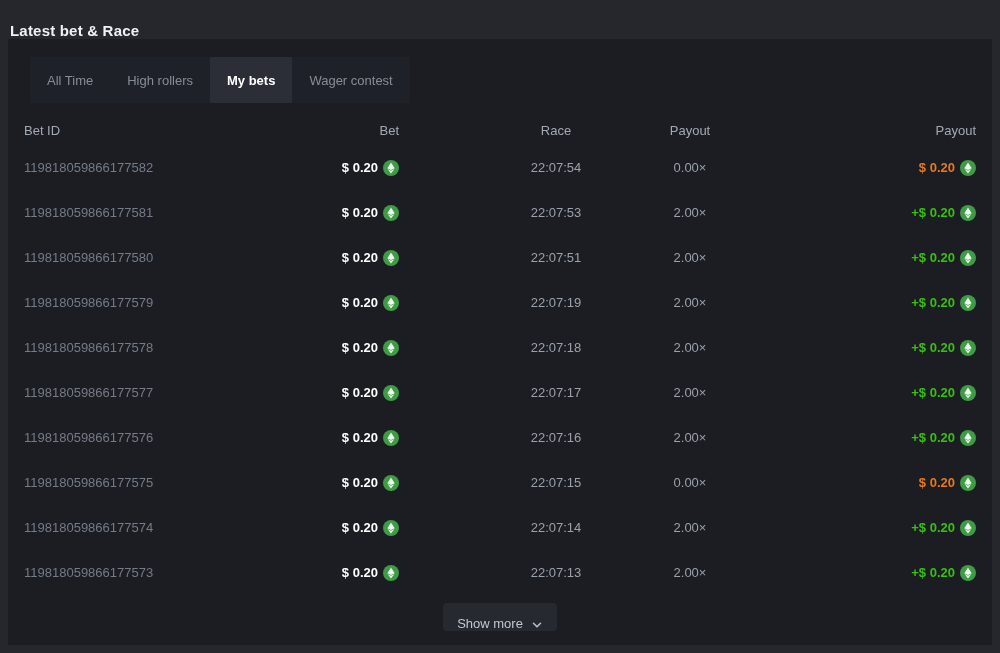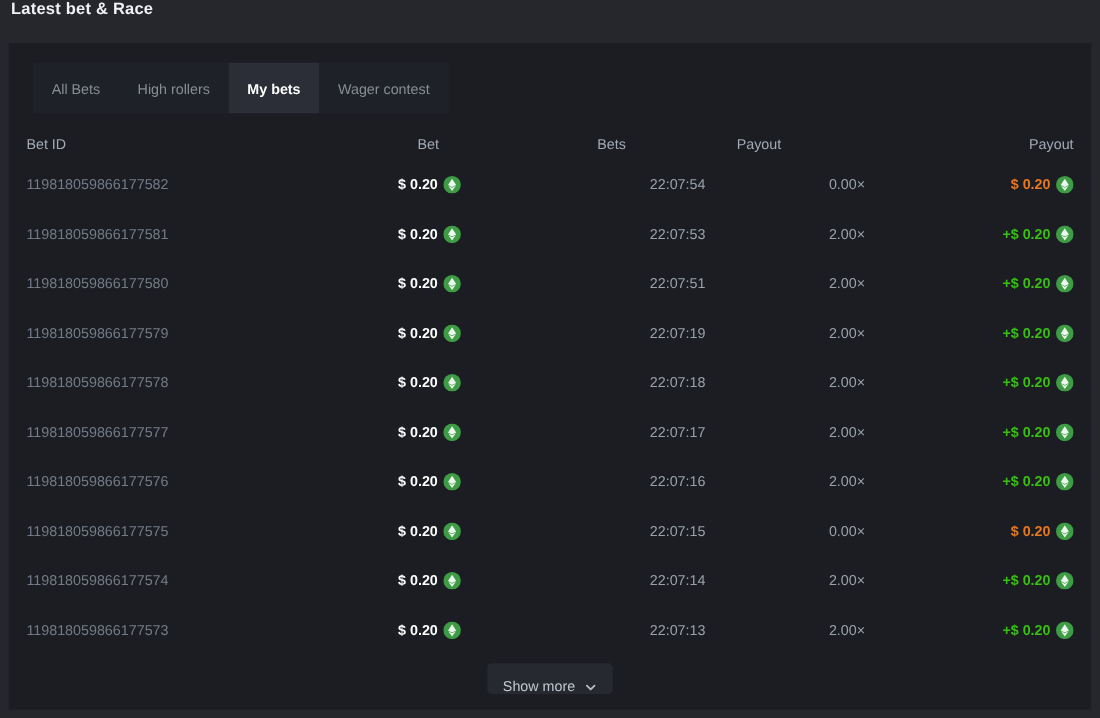--- a/index.html
+++ b/index.html
@@ -5,21 +5,21 @@
   * { margin: 0; padding: 0; box-sizing: border-box; }
   html, body { width: 1000px; height: 653px; overflow: hidden; }
   body {
     background: #25272d;
     font-family: "Liberation Sans", "DejaVu Sans", sans-serif;
     -webkit-font-smoothing: antialiased;
   }
   .topbar {
     height: 39px;
     display: flex;
-    align-items: flex-start;
+    align-items: flex-end;
     padding: 0 10px;
   }
   .topbar .title {
     color: #f0f1f3;
     font-size: 15px;
     font-weight: 700;
     letter-spacing: 0.2px;
   }
   .panel {
     margin: 0 8px 8px 8px;
@@ -54,21 +54,21 @@
   
   .table { margin-top: 12px; }
   .trow {
     display: grid;
     grid-template-columns: 205px 170px 90px 134px 134px 1fr;
     align-items: center;
     padding: 0 16px;
   }
   .thead { height: 30px; }
   .thead .cell { color: #a3a9b3; font-size: 13px; }
-  .tbody .trow { height: 45px; gap: 20px; }
+  .tbody .trow { height: 45px; }
   .cell { font-size: 13px; }
   .c-left   { text-align: left; }
   .c-right  { text-align: right; display: flex; justify-content: flex-end; align-items: center; }
   .c-center { text-align: center; }
   .cell.betid  { color: #747b87; }
   .cell.bet    { color: #ffffff; font-weight: 700; }
   .cell.time   { color: #9aa1ab; }
   .cell.payout { color: #9aa1ab; }
   .cell.profit { font-weight: 700; }
   .cell.profit.win  { color: #38c00f; }
@@ -103,32 +103,32 @@
 </head>
 <body>
 
 <div class="topbar">
   <div class="title">Latest bet &amp; Race</div>
 </div>
 
 <div class="panel">
 
   <div class="tabs">
-    <div class="tab">All Bets</div>
+    <div class="tab">All Time</div>
     <div class="tab">High rollers</div>
     <div class="tab active">My bets</div>
     <div class="tab">Wager contest</div>
   </div>
 
   <div class="table">
     <div class="trow thead">
       <div class="cell c-left">Bet ID</div>
       <div class="cell c-right">Bet</div>
       <div class="cell"></div>
-      <div class="cell c-center">Bets</div>
+      <div class="cell c-center">Race</div>
       <div class="cell c-center">Payout</div>
       <div class="cell c-right">Payout</div>
     </div>
     <div class="tbody">
   <div class="trow">
     <div class="cell betid c-left">119818059866177582</div>
     <div class="cell bet c-right">
             <span>$ 0.20</span>
   <span class="coin"><svg width="16" height="16" viewBox="0 0 16 16">
                 <circle cx="8" cy="8" r="8" fill="#3d9c44"></circle>

